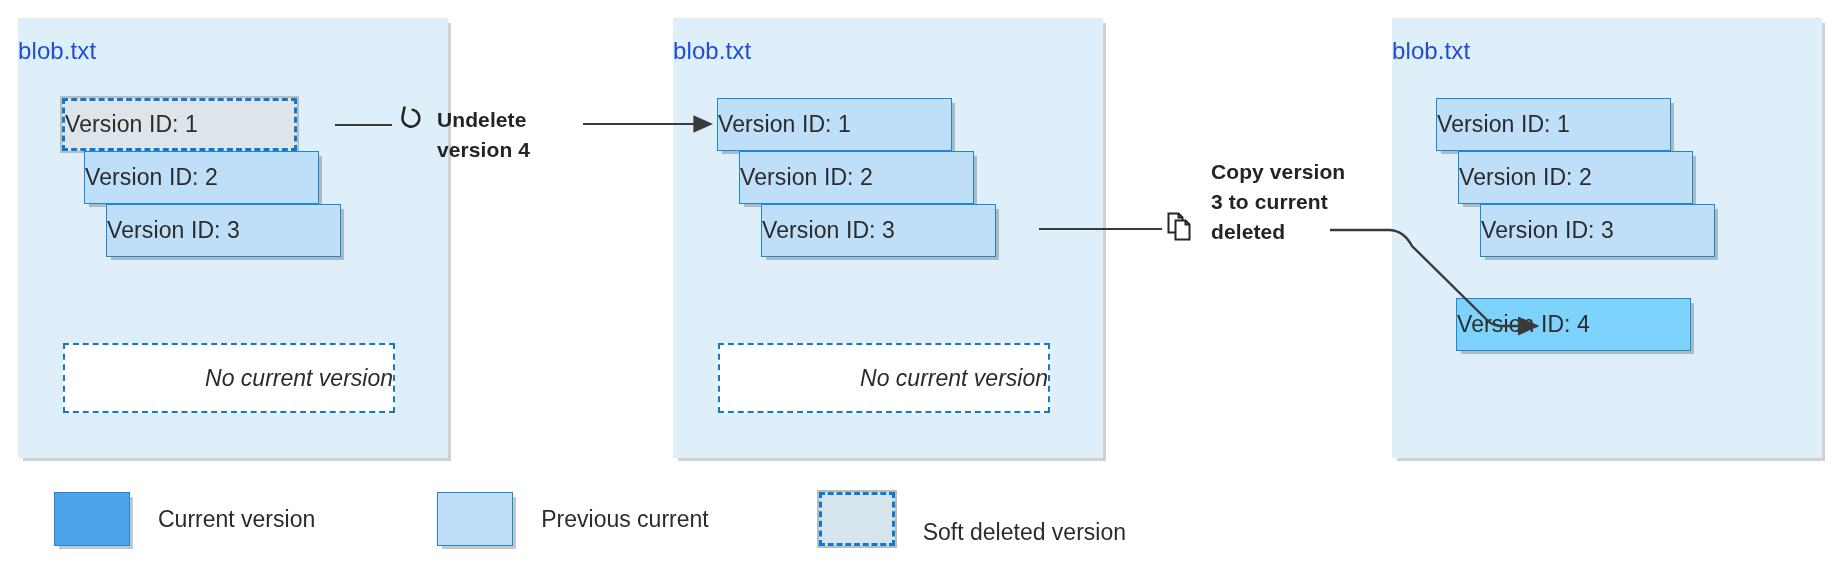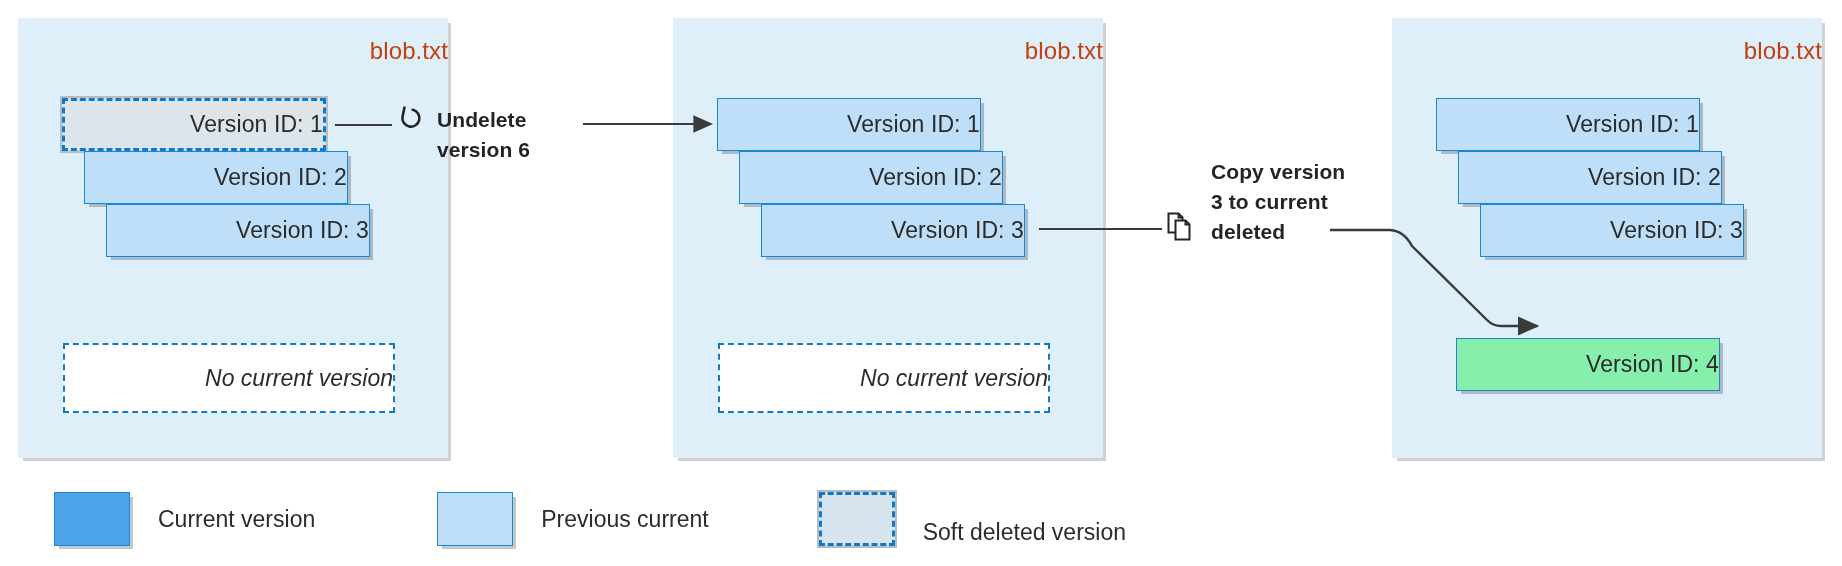--- a/index.html
+++ b/index.html
@@ -24,50 +24,49 @@
   }
   #panel-0 { left: 18px;   top: 18px; width: 430px; height: 440px; }
   #panel-1 { left: 673px;  top: 18px; width: 430px; height: 440px; }
   #panel-2 { left: 1392px; top: 18px; width: 430px; height: 440px; }
 
   .panel-title {
     position: absolute;
     top: 18px;
     left: 0;
     width: 100%;
-    text-align: right;
+    text-align: left;
     font-size: 24px;
     line-height: 30px;
-    color: #c2410c;
+    color: #1d4ed8;
     letter-spacing: 0.1px;
   }
 
   
   .vbox {
     position: absolute;
     height: 53px;
-    width: 264px;
+    width: 235px;
     box-sizing: border-box;
     display: flex;
     align-items: center;
-    justify-content: flex-end;
+    justify-content: flex-start;
     font-size: 23px;
     color: #2b2b2b;
     letter-spacing: 0.1px;
   }
   .vbox.previous {
     background: #bfdef8;
     border: 1.5px solid #1b88d3;
     box-shadow: 4px 4px 0 -1px rgba(0,0,0,0.22);
   }
   .vbox.current {
-    background: #86efac;
-    border: 1.5px solid #1b88d3;
-    box-shadow: 4px 4px 0 -1px rgba(0,0,0,0.22);
-    margin-top: 40px;
+    background: #7dd3fc;
+    border: 1.5px solid #1b88d3;
+    box-shadow: 4px 4px 0 -1px rgba(0,0,0,0.22);
   }
   .vbox.deleted {
     background: #dde5ea;
     border: 3px dashed #0d7ad0;
     outline: 2px solid #b9bcbe;
     outline-offset: 0px;
     box-shadow: 3px 3px 0 -1px rgba(0,0,0,0.14);
   }
 
   
@@ -242,21 +241,21 @@
   <path d="M1330,230 L1390,230 Q1404,231 1412,246 L1487,320 Q1493,326 1501,326 L1537,326" stroke="#3a3a3a" stroke-width="2.4" fill="none" marker-end="url(#arrowhead)"></path>
 </svg>
 
 <div class="icon-box" id="undo-icon">
   <svg width="34" height="34" viewBox="0 0 34 34" xmlns="http://www.w3.org/2000/svg">
     <path d="M9 6 L9 15 A8.5 8.5 0 1 0 17.5 6.5" stroke="#242424" stroke-width="2.6" fill="none" stroke-linecap="round" transform="rotate(12 17 17)"></path>
   </svg>
 </div>
 <div class="annot" id="annot-undelete">
   <div>Undelete</div>
-  <div>version 6</div>
+  <div>version 4</div>
 </div>
 
 <div class="icon-box" id="copy-icon">
   <svg width="34" height="34" viewBox="0 0 34 34" xmlns="http://www.w3.org/2000/svg">
     <path d="M4.5 3.5 L14.5 3.5 L18.5 7.5 L18.5 22.5 L4.5 22.5 Z" stroke="#242424" stroke-width="2" fill="#ffffff"></path>
     <path d="M14.5 3.5 L14.5 7.5 L18.5 7.5" stroke="#242424" stroke-width="2" fill="none"></path>
     <path d="M11.5 10.5 L21.5 10.5 L25.5 14.5 L25.5 29.5 L11.5 29.5 Z" stroke="#242424" stroke-width="2" fill="#ffffff"></path>
     <path d="M21.5 10.5 L21.5 14.5 L25.5 14.5" stroke="#242424" stroke-width="2" fill="none"></path>
   </svg>
 </div>

